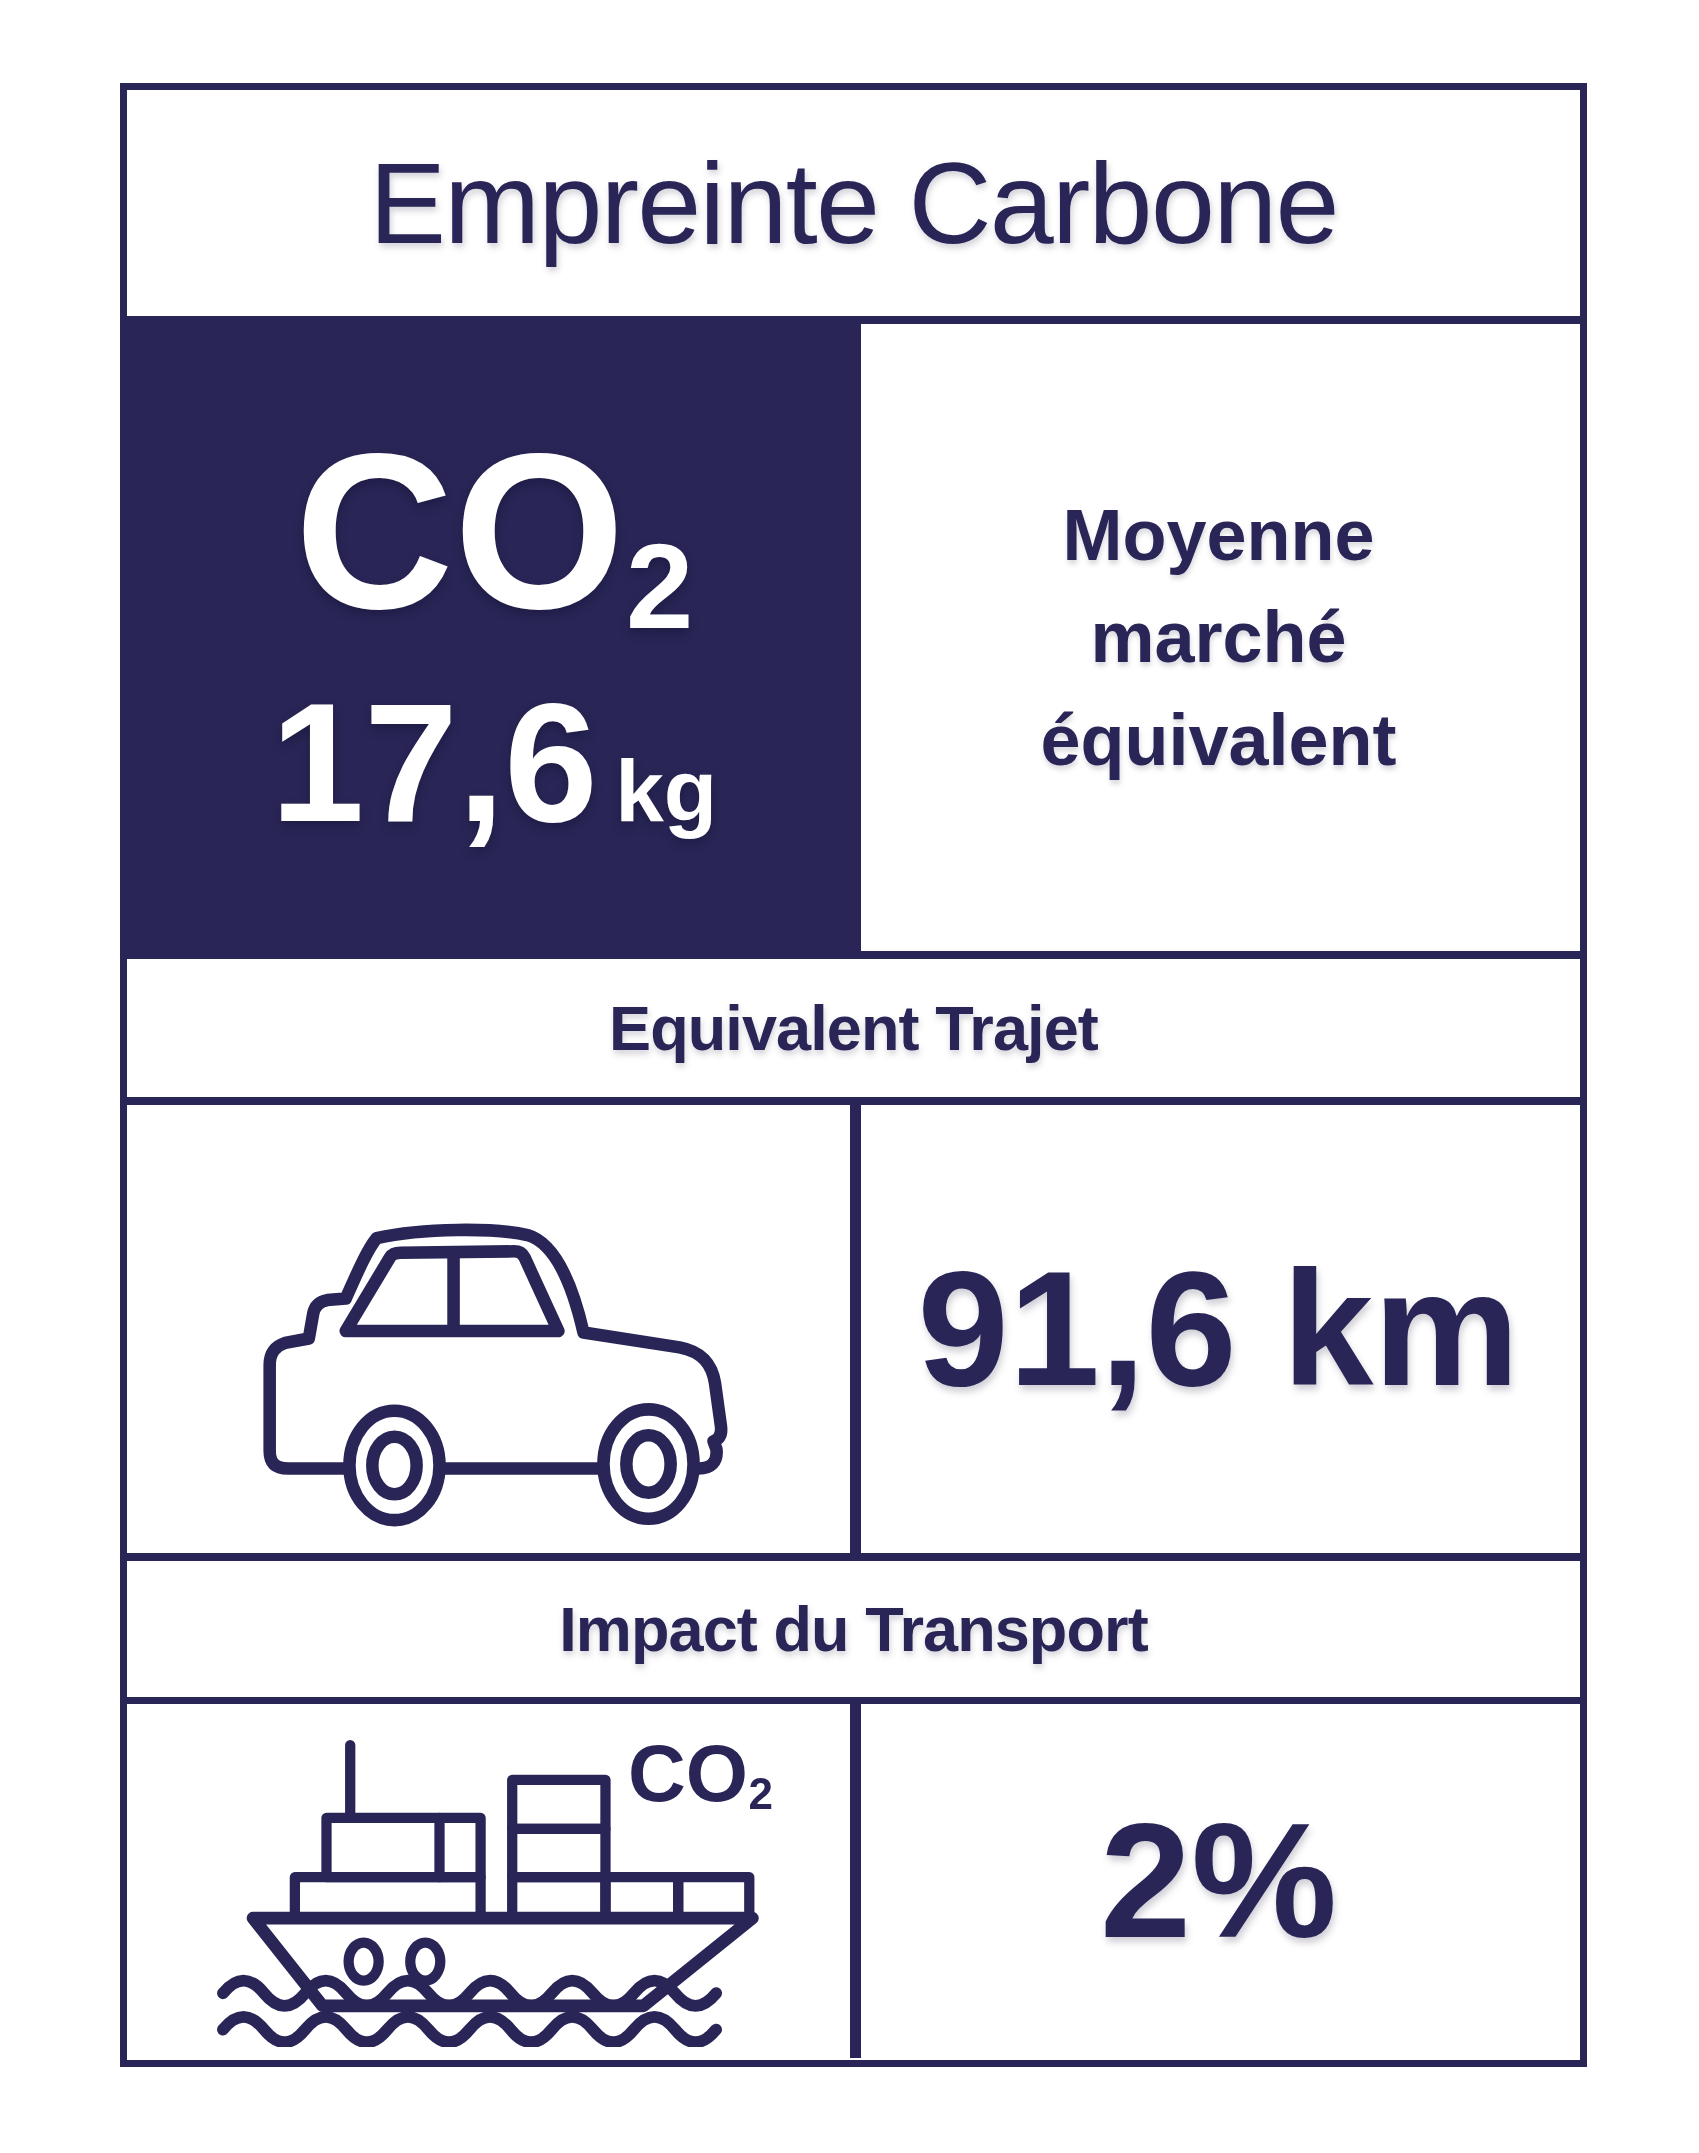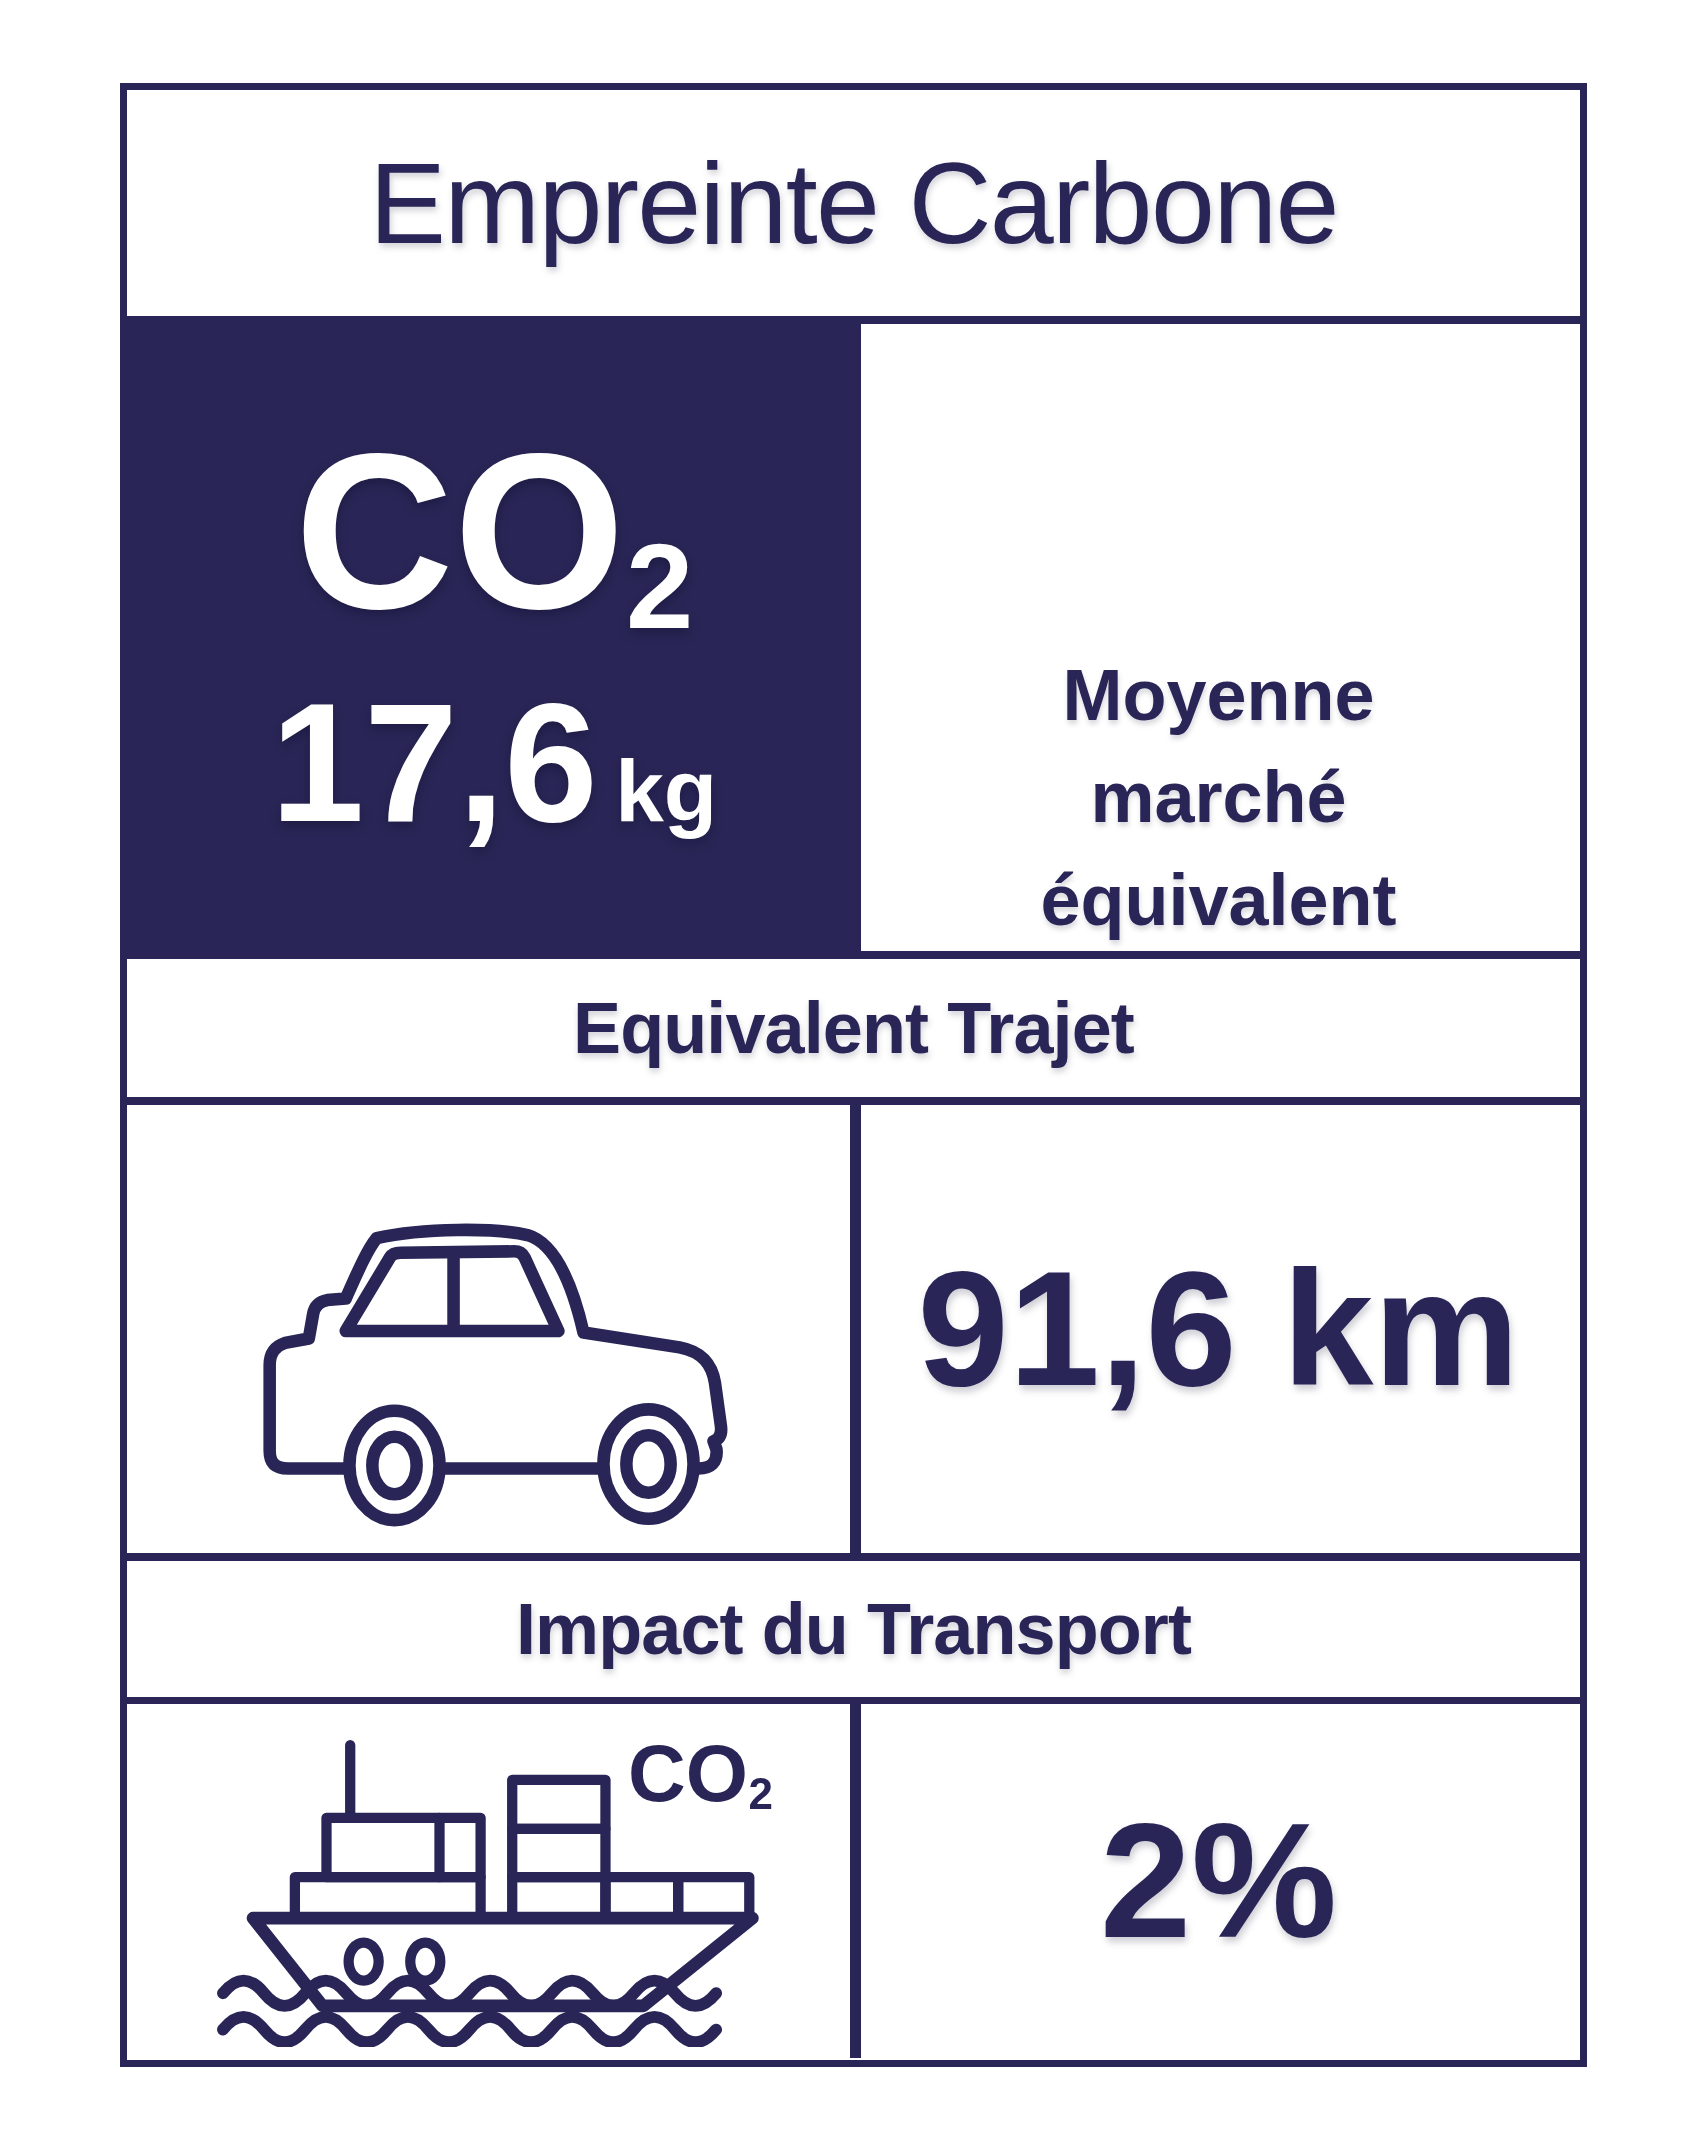--- a/index.html
+++ b/index.html
@@ -49,41 +49,41 @@
   }
   .co2-value{
     margin-top:42px;
     font-size:168px;font-weight:bold;line-height:1;
     text-shadow:0 5.2px 10.5px rgba(0,0,20,.28);
     white-space:nowrap;
   }
   .unit{font-size:.52em;margin-left:.2em;}
 
   .cell-market{
-    width:715px;display:flex;flex-direction:column;align-items:center;justify-content:flex-end;
+    width:715px;display:flex;flex-direction:row;align-items:center;justify-content:center;
     text-align:center;
     gap:42px;
   }
   .market-line{
     font-size:72px;font-weight:bold;line-height:1.42;
     text-shadow:0.9px 3.5px 5.2px rgba(80,80,105,.22);
   }
   .market-value{
     margin-top:54px;
     font-size:141px;font-weight:bold;line-height:1;
     text-shadow:0.9px 4.4px 7px rgba(80,80,105,.25);
     white-space:nowrap;
   }
 
   
   .band{display:flex;align-items:center;justify-content:center;}
   .band-1{height:138px;}
   .band-2{height:136px;}
   .band-title{
-    font-size:72px;font-weight:bold;letter-spacing:-0.9px;
+    font-size:63px;font-weight:bold;letter-spacing:-0.9px;
     text-shadow:0.9px 4.4px 6.1px rgba(80,80,105,.25);
     white-space:nowrap;
   }
 
   
   .row-2{height:448px;display:flex;}
   .cell-car{width:723px;display:flex;align-items:center;justify-content:center;}
   .cell-km{width:716px;display:flex;align-items:center;justify-content:center;}
   .big-value{
     font-size:164px;font-weight:bold;line-height:1;

